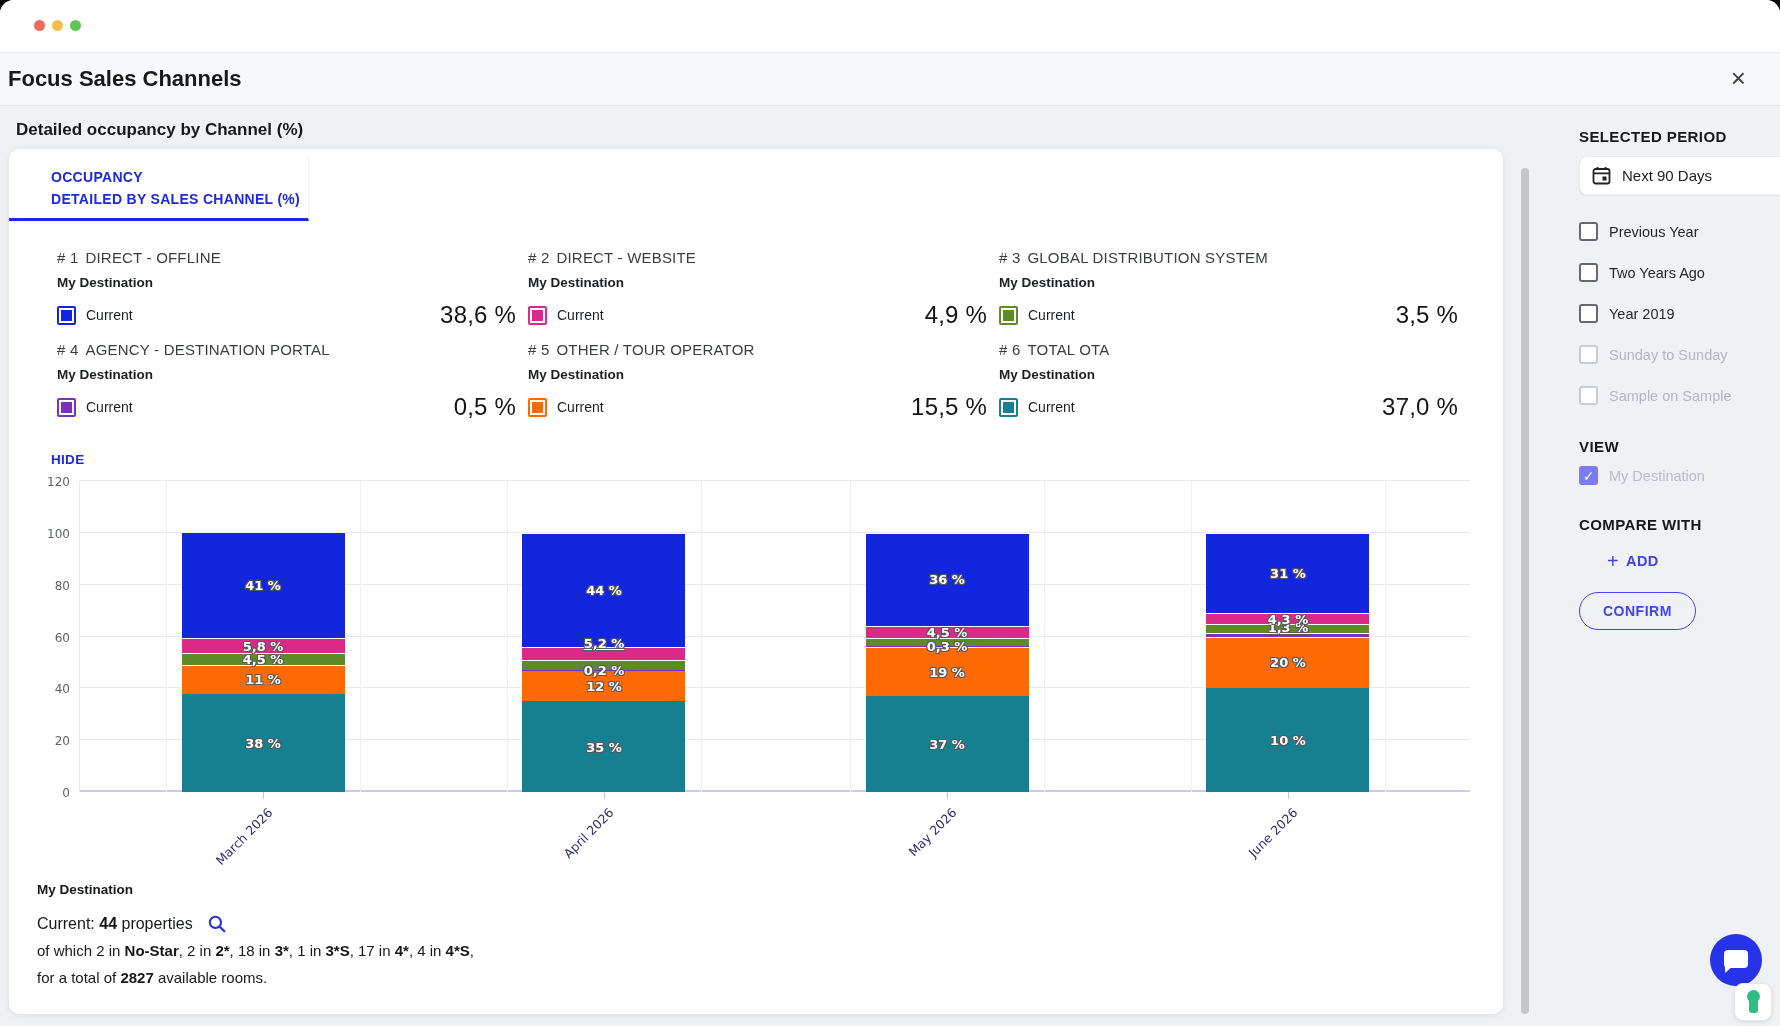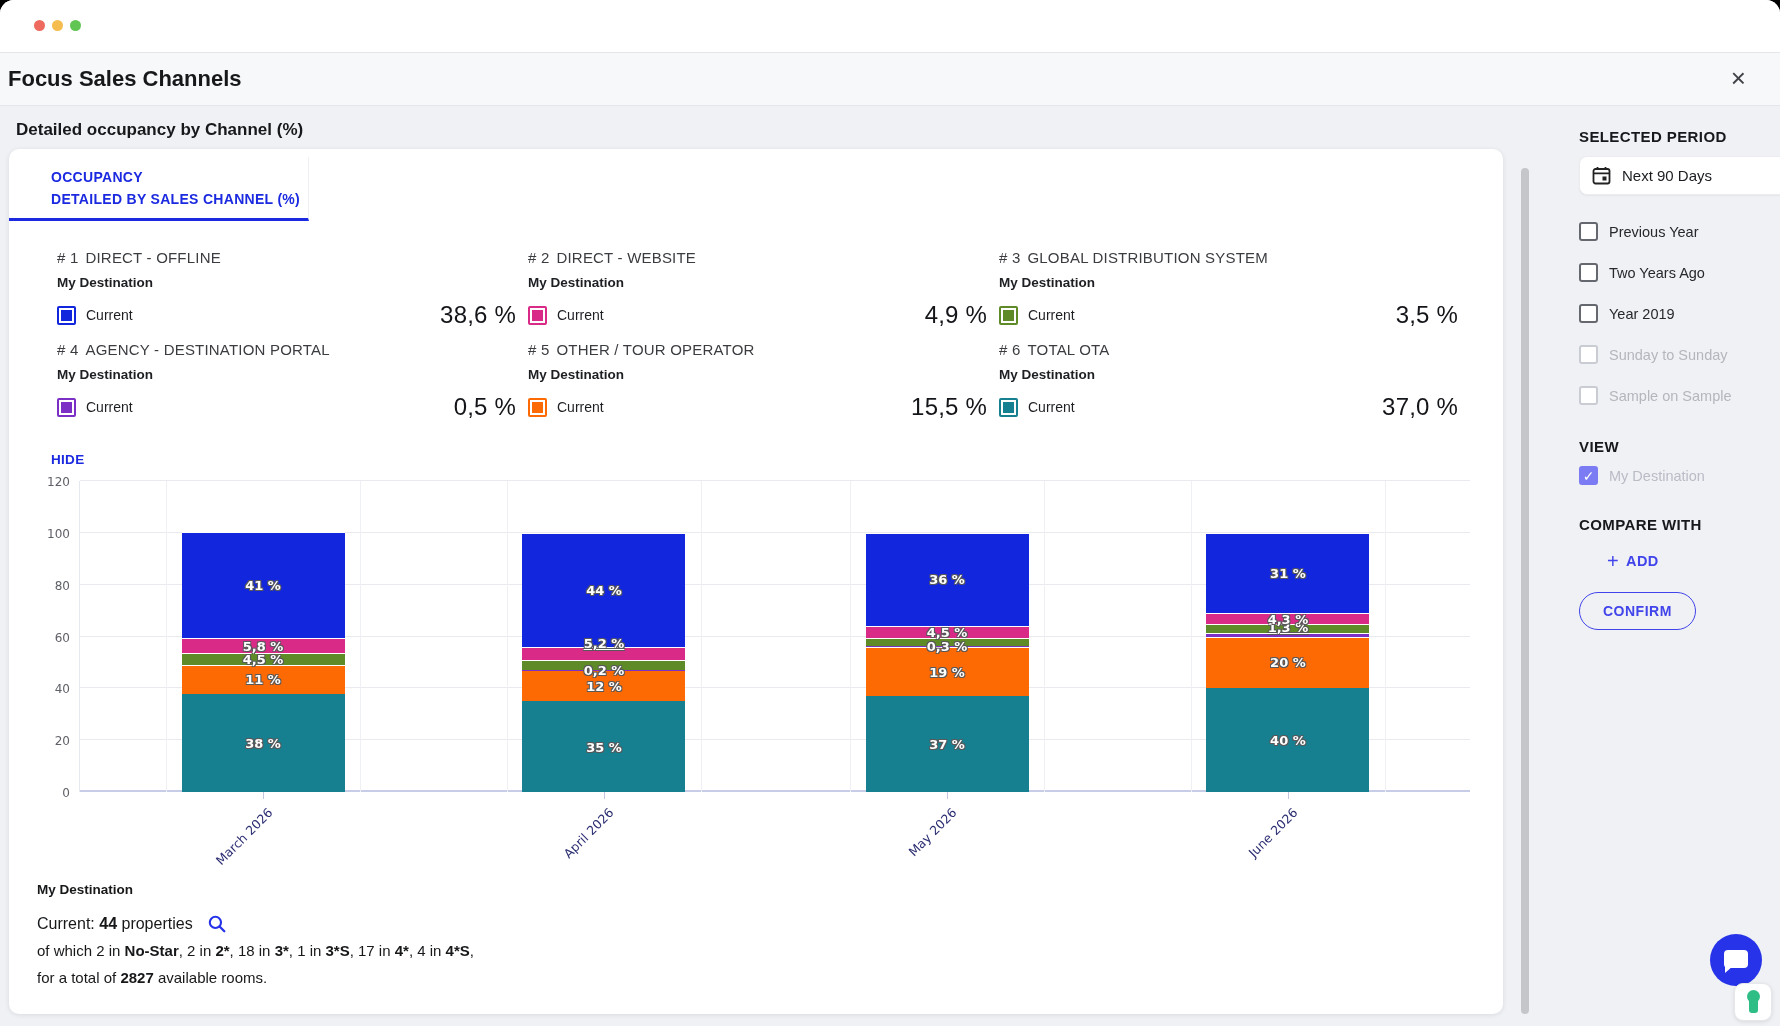--- a/index.html
+++ b/index.html
@@ -293,21 +293,21 @@
             <div class="seglab" style="bottom: 152.035px;">4,5 %</div>
             <div class="seg" style="bottom: 165.867px; height: 93.3px; background: rgb(18, 38, 221); border-top: 1px solid rgb(255, 255, 255);"></div>
             <div class="seglab" style="bottom: 204.517px;">36 %</div>
           </div>
           <div class="xtick" style="left: 867.01px;"></div>
           <div class="xlab" style="left: 719.01px;">May 2026</div>
           <div class="vline" style="left: 1110.94px;"></div>
           <div class="vline" style="left: 1304.94px;"></div>
           <div class="bar" style="left: 1126.44px;">
             <div class="seg" style="bottom: 0px; height: 103.667px; background: rgb(23, 128, 144);"></div>
-            <div class="seglab" style="bottom: 43.8333px;">40 %</div>
+            <div class="seglab" style="bottom: 43.8333px;">10 %</div>
             <div class="seg" style="bottom: 103.667px; height: 51.8333px; background: rgb(253, 105, 3); border-top: 1px solid rgb(255, 255, 255);"></div>
             <div class="seglab" style="bottom: 121.583px;">20 %</div>
             <div class="seg" style="bottom: 155.5px; height: 3.36917px; background: rgb(123, 47, 196); border-top: 1px solid rgb(255, 255, 255);"></div>
             <div class="seglab" style="bottom: 157px; text-decoration: underline;">1,3 %</div>
             <div class="seg" style="bottom: 158.869px; height: 8.81167px; background: rgb(94, 139, 40); border-top: 1px solid rgb(255, 255, 255);"></div>
             <div class="seg" style="bottom: 167.681px; height: 11.1442px; background: rgb(217, 42, 136); border-top: 1px solid rgb(255, 255, 255);"></div>
             <div class="seglab" style="bottom: 165.253px;">4,3 %</div>
             <div class="seg" style="bottom: 178.825px; height: 80.3417px; background: rgb(18, 38, 221); border-top: 1px solid rgb(255, 255, 255);"></div>
             <div class="seglab" style="bottom: 210.996px;">31 %</div>
           </div>

